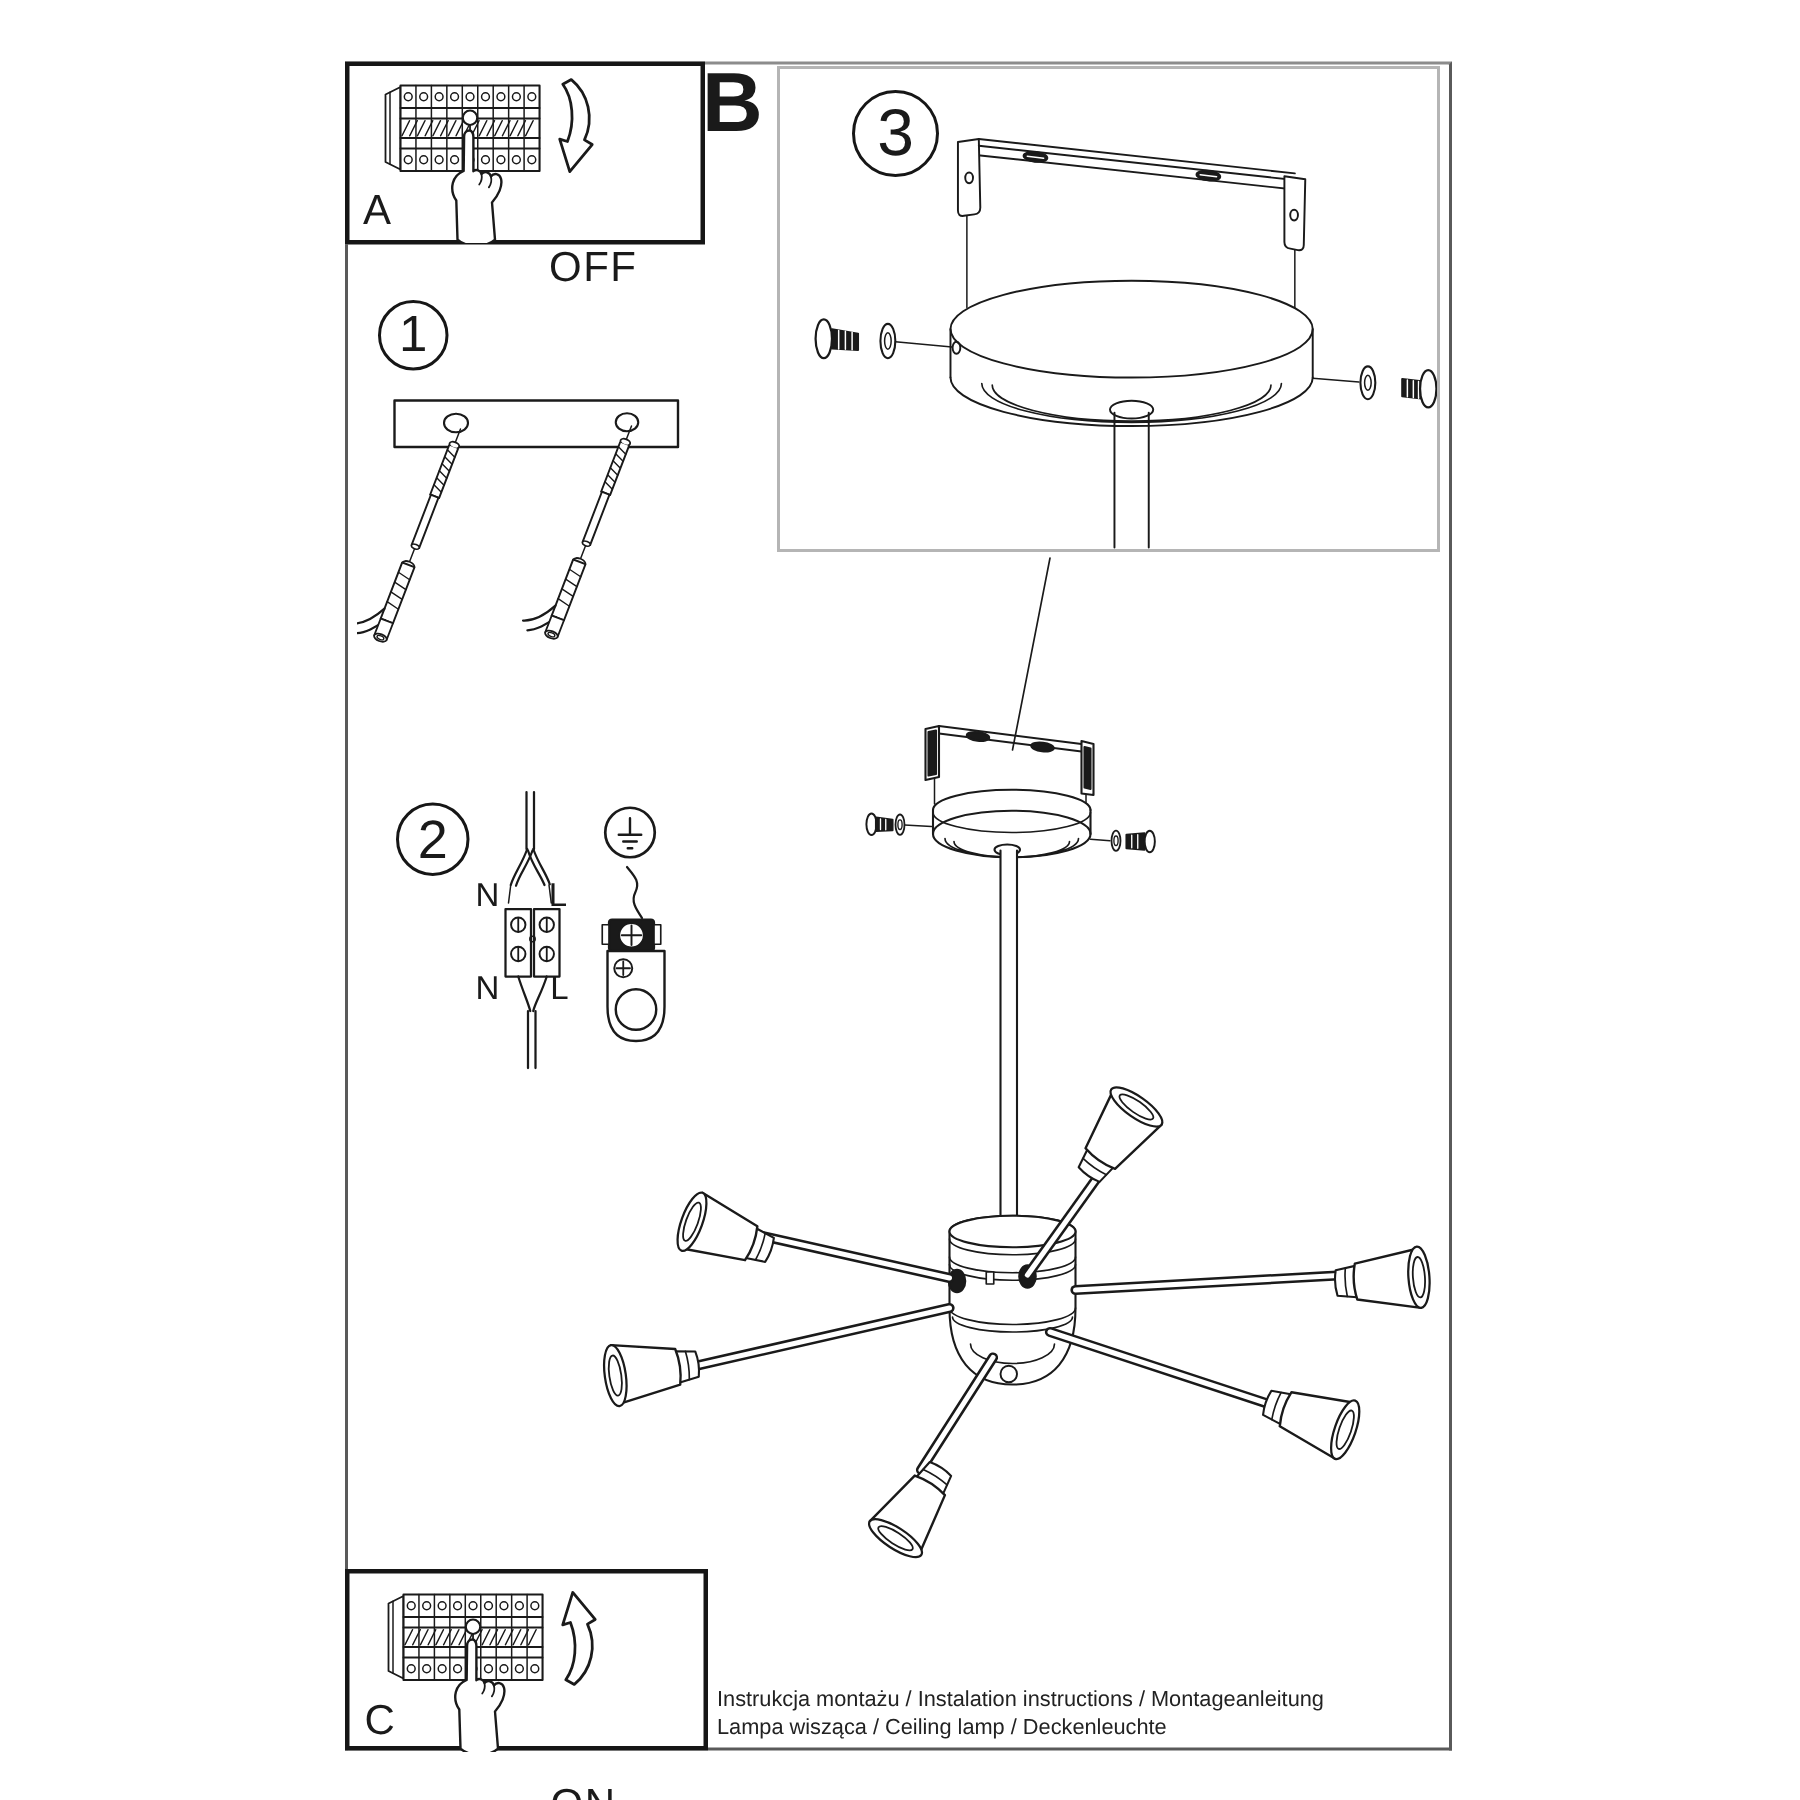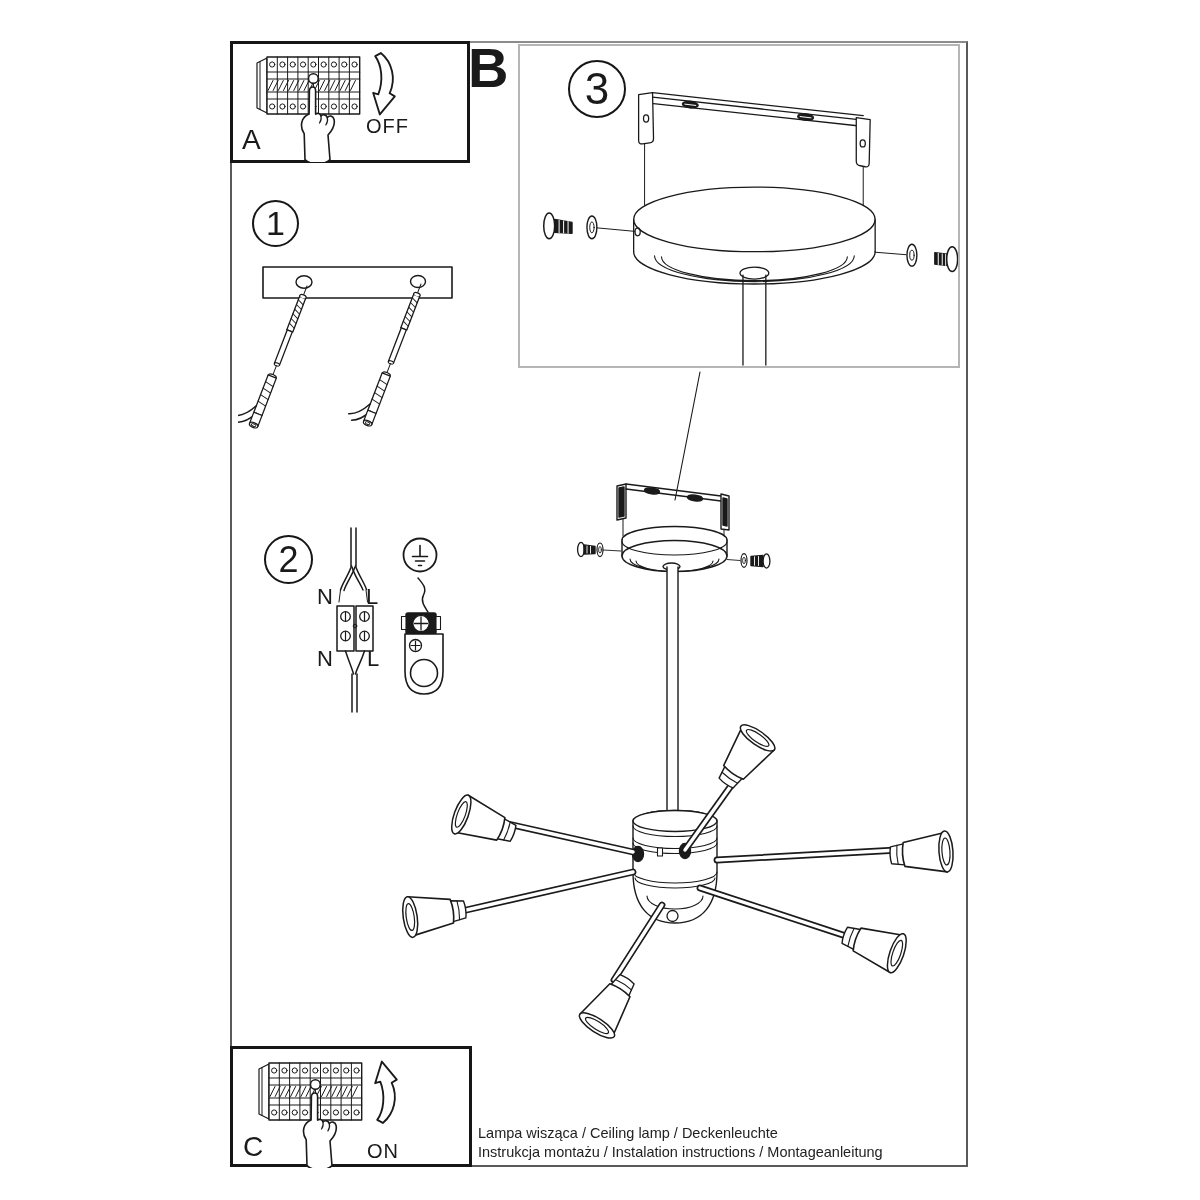--- a/index.html
+++ b/index.html
@@ -5,21 +5,21 @@
   html,body{margin:0;padding:0;background:#fff;}
   #sheet{position:relative;width:1200px;height:1200px;background:#fff;
          font-family:"Liberation Sans", sans-serif;color:#1a1a1a;overflow:hidden;}
   .abs{position:absolute;}
   .frame{left:230px;top:41px;width:738px;height:1126px;border:2px solid #5a5a5a;border-top-color:#8c8c8c;box-sizing:border-box;}
   .boxA{left:230px;top:41px;width:240px;height:122px;border:3px solid #161616;background:#fff;box-sizing:border-box;}
   .boxC{left:230px;top:1046px;width:242px;height:121px;border:3px solid #161616;background:#fff;box-sizing:border-box;}
   .box3{left:518px;top:44px;width:442px;height:324px;border:2px solid #b5b5b5;background:#fff;box-sizing:border-box;}
   .letterB{left:468px;top:40px;font-size:56px;font-weight:700;line-height:1;letter-spacing:-1px;}
   .stepLetter{font-size:28px;line-height:1;}
-  .onoff{font-size:20px;line-height:1;letter-spacing:1px;}
+  .onoff{font-size:28px;line-height:1;letter-spacing:1px;margin-top:48px;}
   .badge{border:2.4px solid #161616;border-radius:50%;display:flex;align-items:center;justify-content:center;background:#fff;box-sizing:border-box;}
   .badge1{left:252px;top:200px;width:47px;height:47px;font-size:34px;}
   .badge2{left:264px;top:535px;width:49px;height:49px;font-size:36px;}
   .badge3{left:568px;top:59px;width:58px;height:58px;font-size:44px;}
   .nl{font-size:22px;line-height:1;width:22px;text-align:center;}
   .footer{left:478px;top:1124px;width:486px;font-size:14.5px;line-height:18.5px;color:#222;}
   svg{display:block;}
 </style>
 </head>
 <body>
@@ -318,17 +318,17 @@
       <use href="#g-panel"></use>
     </svg>
     <svg class="abs" style="left:138px;top:10px;" width="32" height="66" viewBox="0 0 30 64">
       <use href="#g-arrow-up"></use>
     </svg>
     <div class="abs onoff" style="left:134px;top:92px;">ON</div>
     <div class="abs stepLetter" style="left:10px;top:84px;">C</div>
   </div>
 
   <div class="abs footer">
+    <div>Instrukcja montażu / Instalation instructions / Montageanleitung</div>
     <div>Lampa wisząca / Ceiling lamp / Deckenleuchte</div>
-    <div>Instrukcja montażu / Instalation instructions / Montageanleitung</div>
   </div>
 
 </div>
 
 </body></html>

